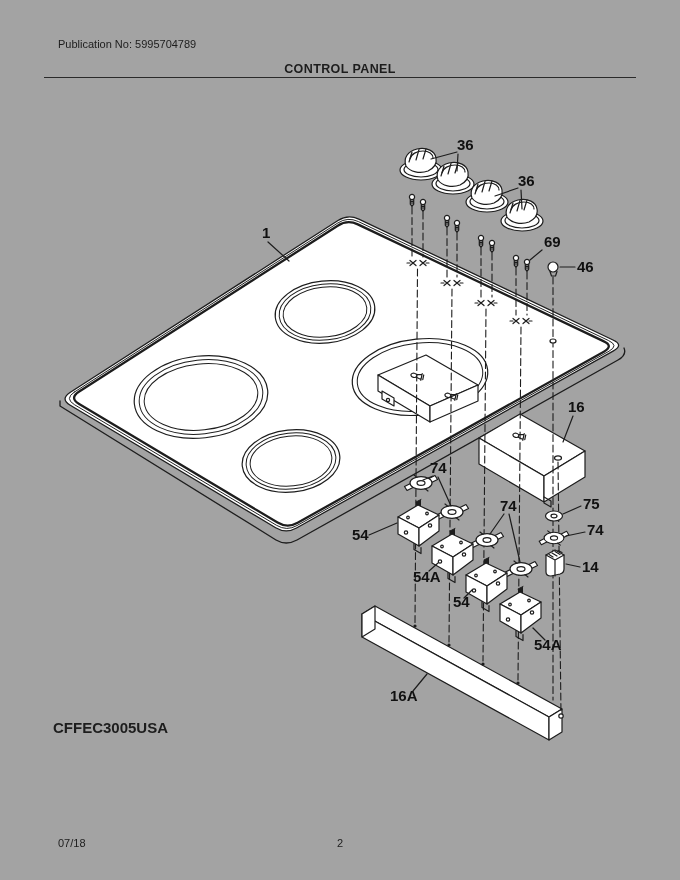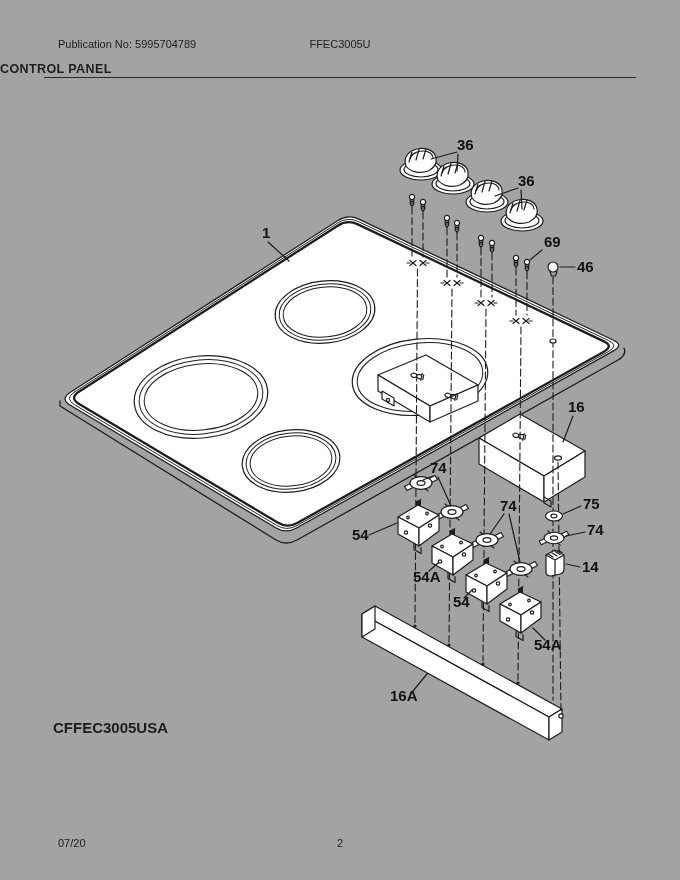--- a/index.html
+++ b/index.html
@@ -1,34 +1,33 @@
 <!DOCTYPE html>
 <html><head>
 <meta charset="utf-8">
 <style>
   html,body{margin:0;padding:0;background:#ffffff;}
   .page{position:relative;width:680px;height:880px;background:#a3a3a3;overflow:hidden;
         font-family:"Liberation Sans", sans-serif;color:#1d1d1d;}
   .abs{position:absolute;}
   .hdr-pub{left:58px;top:38px;font-size:11px;}
   .hdr-model{left:0;right:0;top:38px;text-align:center;font-size:11px;}
-  .hdr-title{left:0;right:0;top:62px;font-size:12.5px;font-weight:bold;letter-spacing:.4px;}
+  .hdr-title{left:0;right:0;top:62px;text-align:center;font-size:12.5px;font-weight:bold;letter-spacing:.4px;}
   .hdr-rule{left:44px;top:77px;width:592px;border-top:1.4px solid #2a2a2a;height:0;}
   .variant{left:53px;top:719px;font-size:15px;font-weight:bold;}
   .ft-date{left:58px;top:837px;font-size:11px;}
   .ft-page{left:0;right:0;top:837px;text-align:center;font-size:11px;}
   svg text{font-family:"Liberation Sans", sans-serif;font-weight:bold;font-size:15px;fill:#111;}
 </style>
 </head>
 <body>
 
 <div class="page">
 
   <div class="abs hdr-pub">Publication No: 5995704789</div>
-  <div class="abs hdr-model">FFEC3005U</div>
   <div class="abs hdr-title">CONTROL PANEL</div>
   <div class="abs hdr-rule"></div>
 
   <svg class="abs" style="left:0;top:0" width="680" height="880" viewBox="0 0 680 880" stroke="#1d1d1d" fill="none" stroke-width="1.2" stroke-linecap="round" stroke-linejoin="round">
 
     <defs>
       <path id="ctop" d="M 70 392.5 L 338 220.5 Q 348 214 358.8 219.1 L 613 340 Q 624 345 613.5 350.9 L 296.5 528 Q 286 534 275.7 527.8 L 70.3 405.2 Q 60 399 70 392.5 Z"></path>
       <g id="knob">
         <ellipse cx="0" cy="0" rx="21" ry="10" fill="#fff"></ellipse>
         <ellipse cx="0" cy="-0.5" rx="17" ry="7.5"></ellipse>
@@ -220,15 +219,15 @@
       <text x="582" y="572">14</text>
       <text x="352" y="540">54</text>
       <text x="413" y="582">54A</text>
       <text x="453" y="607">54</text>
       <text x="534" y="650">54A</text>
       <text x="390" y="701">16A</text>
     </g>
   </svg>
 
   <div class="abs variant">CFFEC3005USA</div>
-  <div class="abs ft-date">07/20</div>
+  <div class="abs ft-date">07/18</div>
   <div class="abs ft-page">2</div>
 </div>
 
 </body></html>

